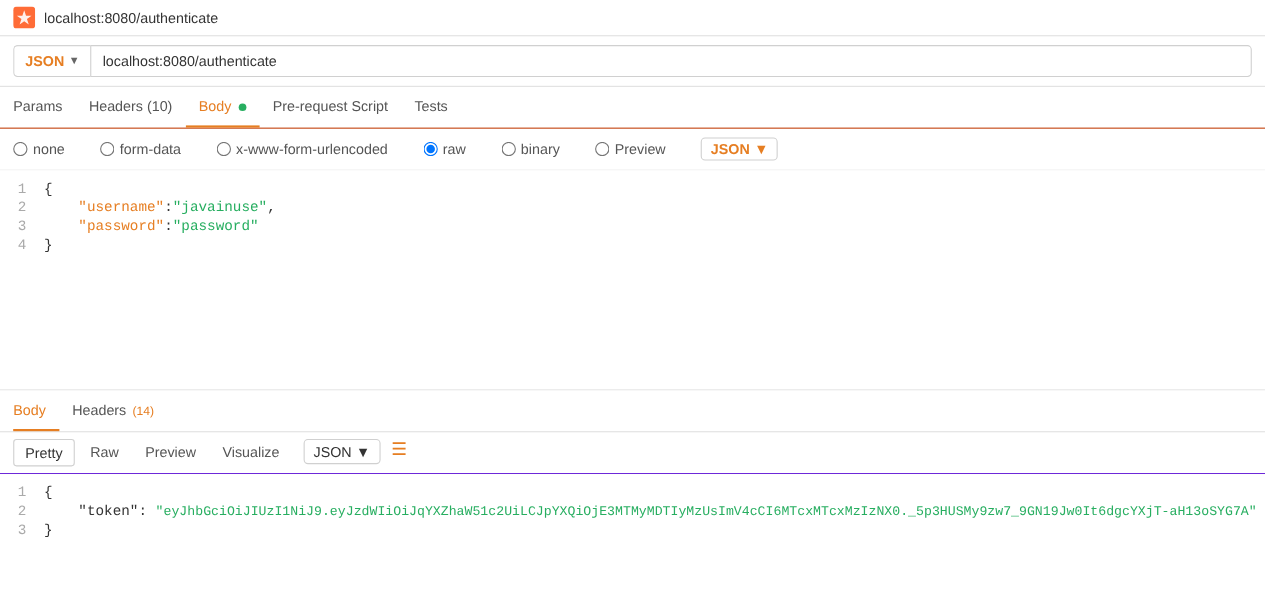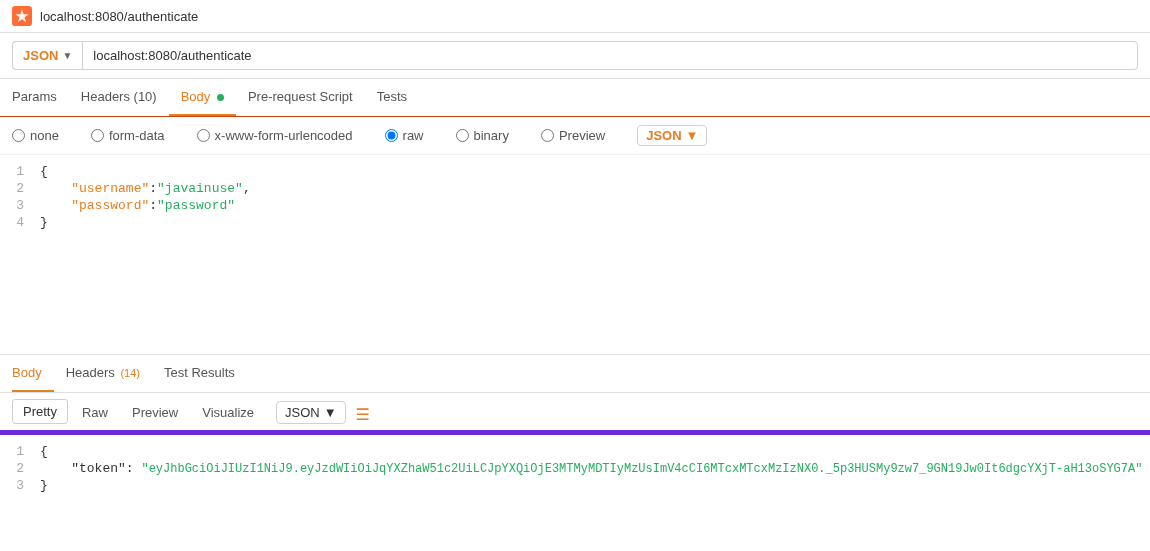--- a/index.html
+++ b/index.html
@@ -186,24 +186,24 @@
     .badge {
       display: inline-block;
       font-size: 11px;
       color: #e67e22;
       margin-left: 2px;
     }
 
     
     .response-sub-tabs {
       display: flex;
-      align-items: flex-end;
+      align-items: flex-start;
       padding: 6px 12px;
       gap: 4px;
-      border-bottom: 5px solid #6d28d9;
+      border-bottom: 1px solid #6d28d9;
     }
     .resp-sub-tab {
       padding: 4px 10px;
       font-size: 13px;
       color: #555;
       cursor: pointer;
       border-radius: 3px;
     }
     .resp-sub-tab.active {
       background: #fff;
@@ -326,23 +326,20 @@
 
 <div class="response-section">
 
   <div class="response-tabs-row">
     <div class="response-tab active">
       <span>Body</span>
     </div>
     <div class="response-tab">
       <span>Headers</span>
       <span class="badge">(14)</span>
-    </div>
-    <div class="response-tab">
-      <span>Test Results</span>
     </div>
   </div>
 
   <div class="response-sub-tabs">
     <div class="resp-sub-tab active">Pretty</div>
     <div class="resp-sub-tab">Raw</div>
     <div class="resp-sub-tab">Preview</div>
     <div class="resp-sub-tab">Visualize</div>
     <div class="resp-json-select">
       <span>JSON</span>

